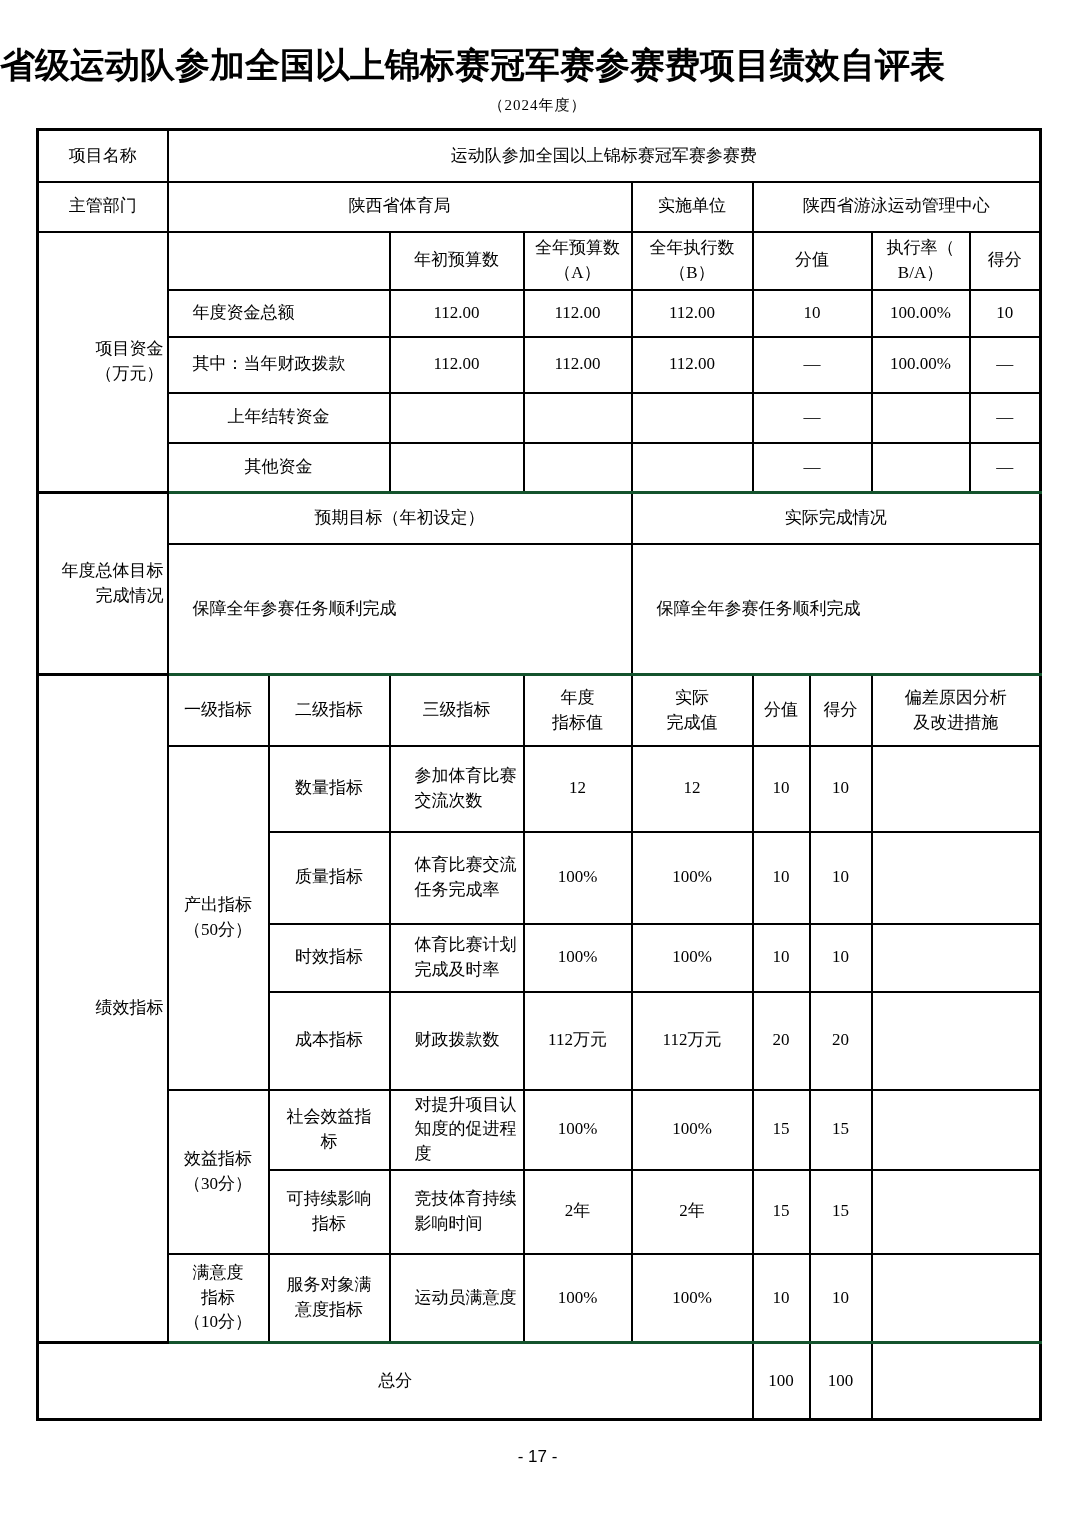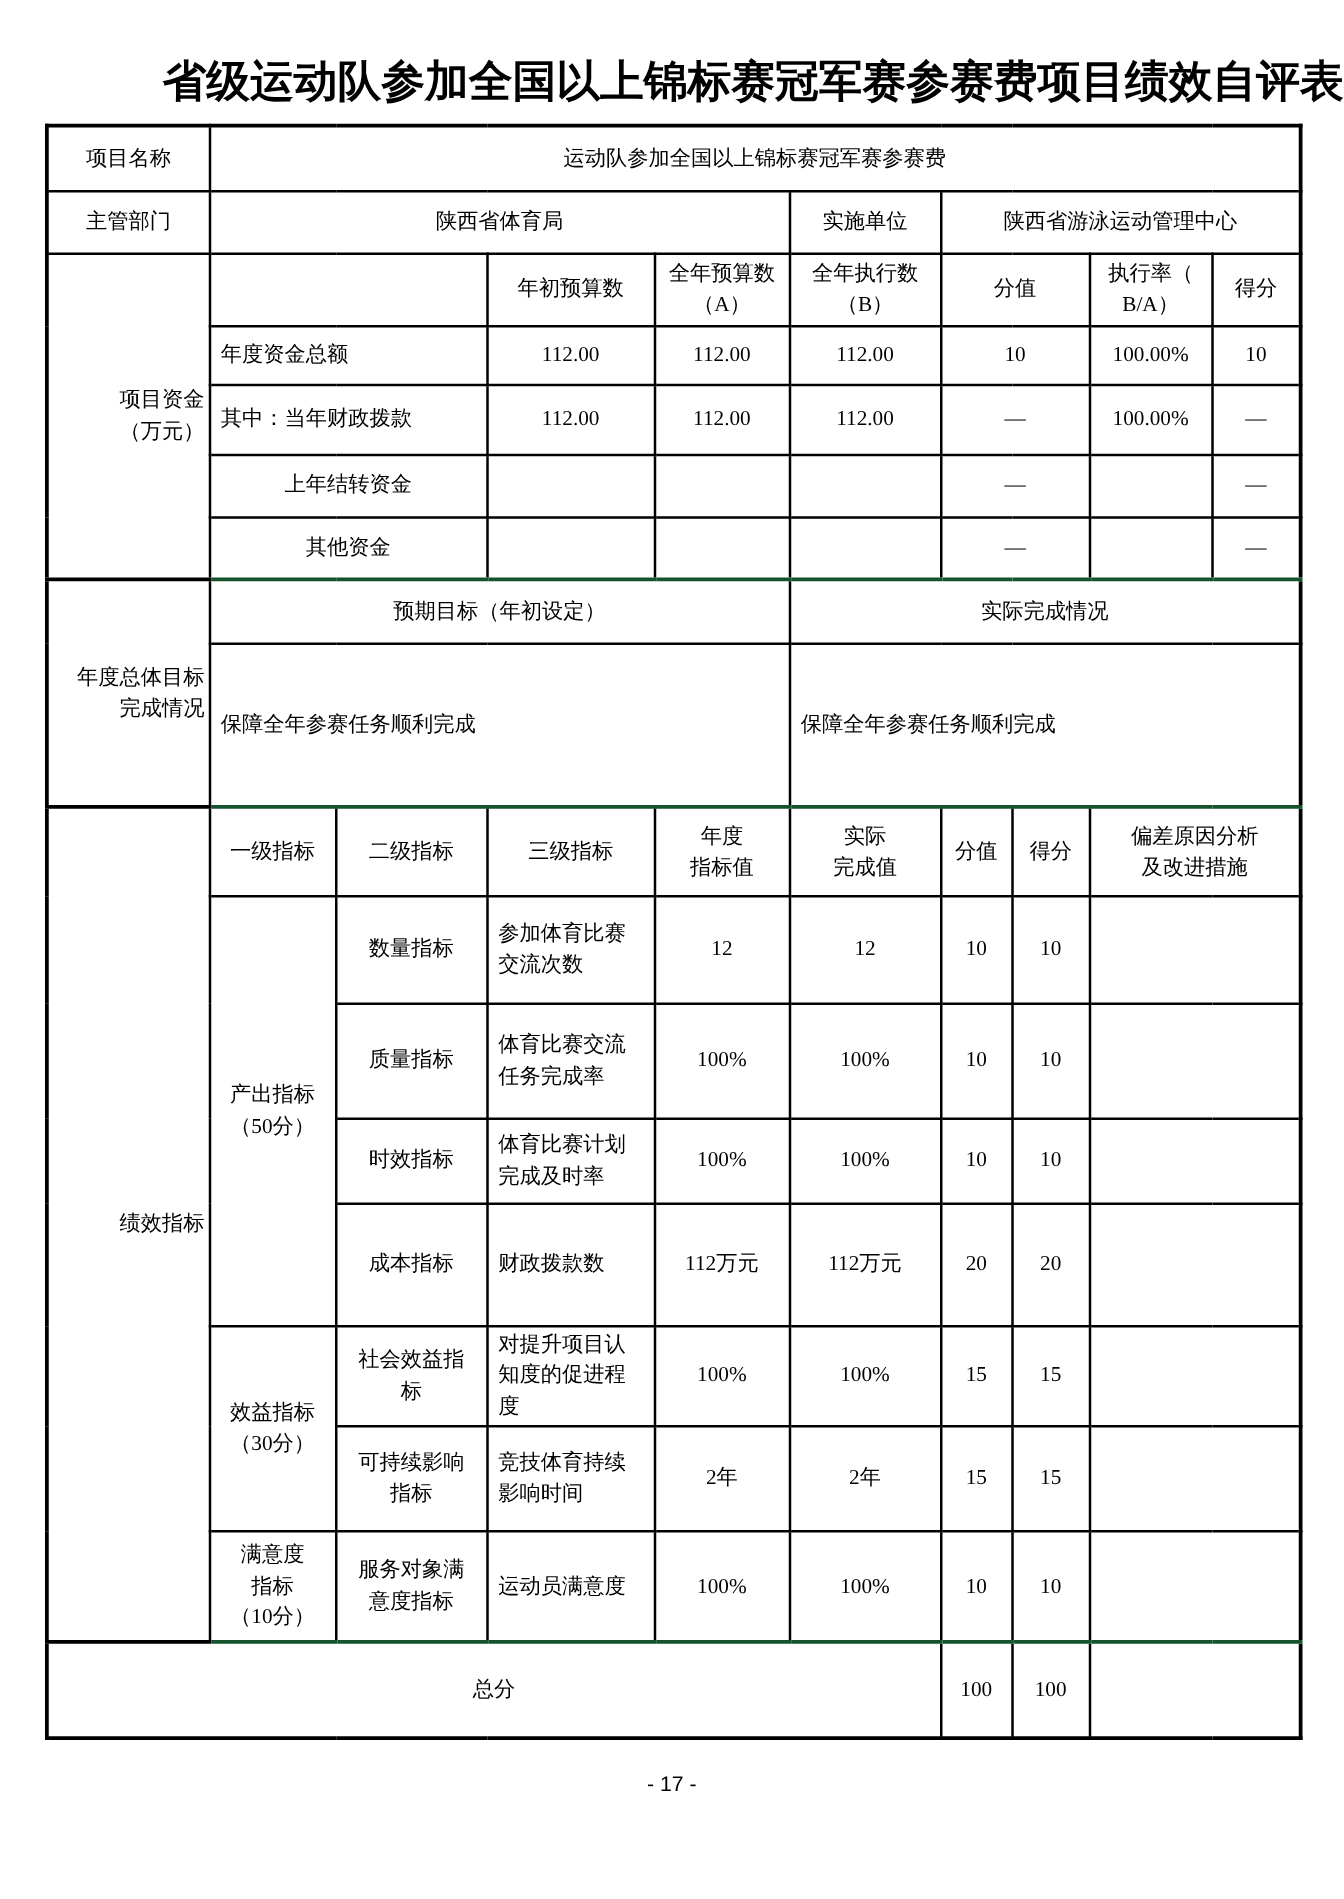--- a/index.html
+++ b/index.html
@@ -7,21 +7,21 @@
     margin: 0; padding: 0;
     width: 1075px; height: 1519px;
     background: #ffffff;
     font-family: "Liberation Serif", "DejaVu Serif", serif;
     color: #000;
   }
   .sheet { width: 1075px; height: 1519px; overflow: hidden; }
 
   .doc-title {
     margin-top: 46px;
-    text-align: right;
+    text-align: left;
     font-size: 35px;
     font-weight: 700;
     letter-spacing: 0px;
     line-height: 1.15;
   }
   .doc-subtitle {
     margin-top: 10px;
     text-align: center;
     font-size: 15px;
     letter-spacing: 1px;
@@ -36,38 +36,39 @@
   }
   td {
     border: 2px solid #000;
     padding: 2px 3px;
     text-align: center;
     vertical-align: middle;
     font-size: 17px;
     line-height: 1.45;
     overflow: hidden;
   }
-  td.left { text-align: left; padding-left: 8px; }
+  td.left { text-align: left; padding-left: 24px; }
   td.pre  { white-space: pre-line; }
   tr.sec-end > td { border-bottom: 3px solid #14532d; }
   td.tb { border-bottom: 3px solid #000; text-align: right; }
 
   .page-footer {
     margin-top: 26px;
     text-align: center;
     font-size: 17px;
     font-family: "Liberation Sans", "DejaVu Sans", sans-serif;
   }
 </style>
 </head>
 <body>
 
 <div class="sheet">
 
   <div class="doc-title">省级运动队参加全国以上锦标赛冠军赛参赛费项目绩效自评表</div>
+  <div class="doc-subtitle">（2024年度）</div>
 
   <table class="main">
     <colgroup>
       <col style="width:130px">
         <col style="width:101px">
         <col style="width:121px">
       <col style="width:134px">
         <col style="width:108px">
         <col style="width:121px">
       <col style="width:57px">

